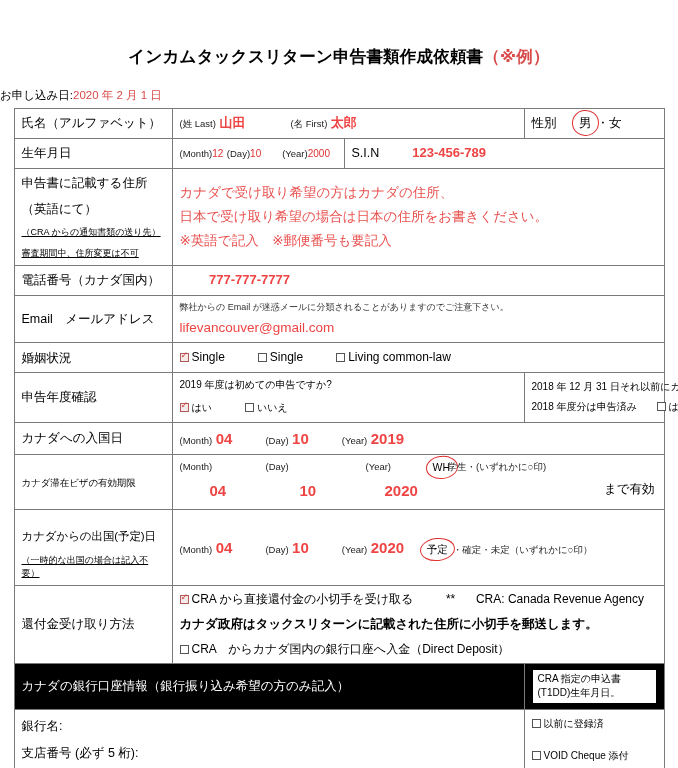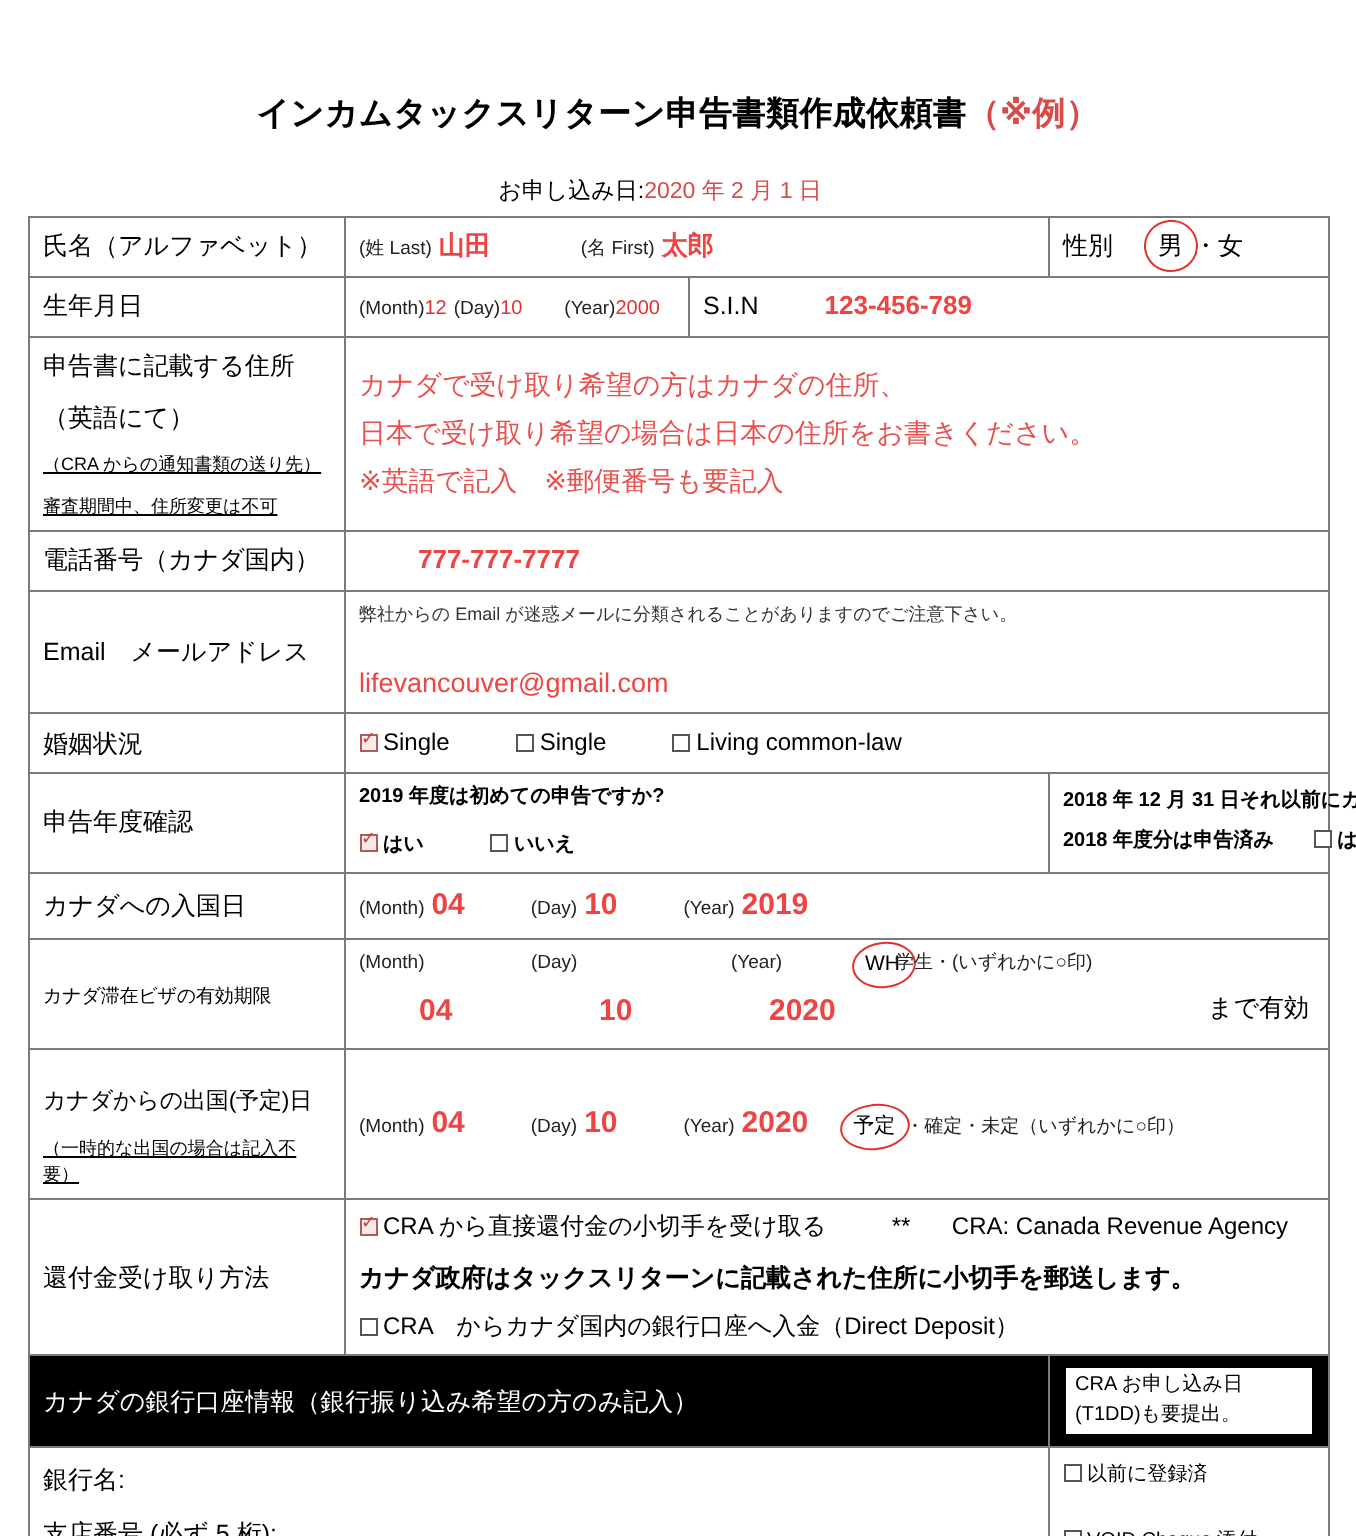--- a/index.html
+++ b/index.html
@@ -25,21 +25,21 @@
     font-size: 16.5px;
     font-weight: bold;
     letter-spacing: 0.2px;
     padding-top: 46px;
     white-space: nowrap;
   }
   .doc-title .ex {
     color: #d94b4b;
   }
   .apply-date {
-    text-align: center;
+    text-align: left;
     font-size: 11.5px;
     padding-right: 18px;
     padding-top: 20px;
     padding-bottom: 5px;
     white-space: nowrap;
   }
   .apply-date .val {
     color: #d94b4b;
   }
 
@@ -159,21 +159,21 @@
     display: inline-block;
     padding: 2px 5px;
     font-size: 10px;
     border: 1px solid #000;
     width: 100%;
     box-sizing: border-box;
   }
   .spacer-lg { display: inline-block; width: 38px; }
   .spacer-md { display: inline-block; width: 26px; }
   .spacer-sm { display: inline-block; width: 14px; }
-  .cellpad-tight { padding-top: 3px; padding-bottom: 3px; font-weight: bold; }
+  .cellpad-tight { padding-top: 3px; padding-bottom: 3px; }
 </style>
 </head>
 <body>
 
 <div class="page">
 
   <div class="doc-title">
     <span>インカムタックスリターン申告書類作成依頼書</span><span class="ex">（※例）</span>
   </div>
 
@@ -247,21 +247,21 @@
         <span class="val-red">777-777-7777</span>
       </td>
     </tr>
 
     <tr>
       <td>
         <span class="lbl">Email　メールアドレス</span>
       </td>
       <td colspan="3">
         <div class="mini">弊社からの Email が迷惑メールに分類されることがありますのでご注意下さい。</div>
-        <div class="val-red" style="margin-top:18px;font-weight:normal;font-size:13.5px">lifevancouver@gmail.com</div>
+        <div class="val-red" style="margin-top:4px;font-weight:normal;font-size:13.5px">lifevancouver@gmail.com</div>
       </td>
     </tr>
 
     <tr>
       <td>
         <span class="lbl">婚姻状況</span>
       </td>
       <td colspan="3">
         <span class="cbline"><span class="cb checked"></span><span>Single</span></span>
         <span class="spacer-md"></span>
@@ -367,21 +367,21 @@
           <span class="cb"></span><span>CRA　からカナダ国内の銀行口座へ入金（Direct Deposit）</span>
         </div>
       </td>
     </tr>
 
     <tr class="blackbar">
       <td colspan="3">
         <span>カナダの銀行口座情報（銀行振り込み希望の方のみ記入）</span>
       </td>
       <td>
-        <span class="whitebox">CRA お申し込み日(T1DD)も要提出。</span>
+        <span class="whitebox">CRA 指定の申込書(T1DD)生年月日。</span>
       </td>
     </tr>
 
     <tr>
       <td colspan="3">
         <div class="lbl" style="padding:2px 0">銀行名:</div>
         <div class="lbl" style="padding:7px 0">支店番号 (必ず 5 桁):</div>
         <div class="lbl" style="padding:7px 0">口座番号 (最大 12 桁):</div>
 
       </td>

